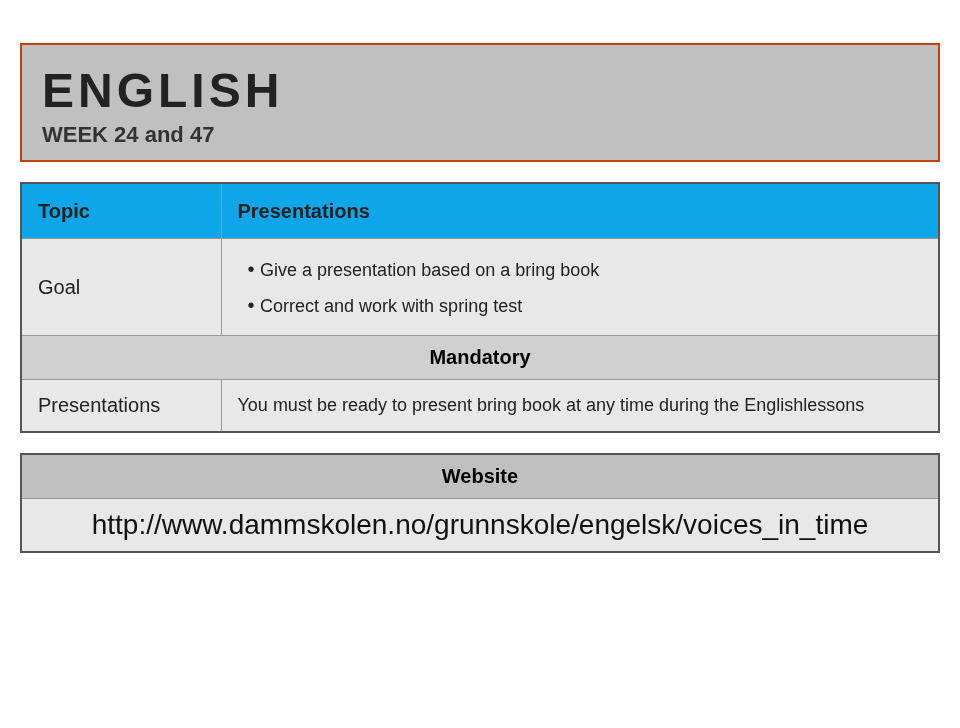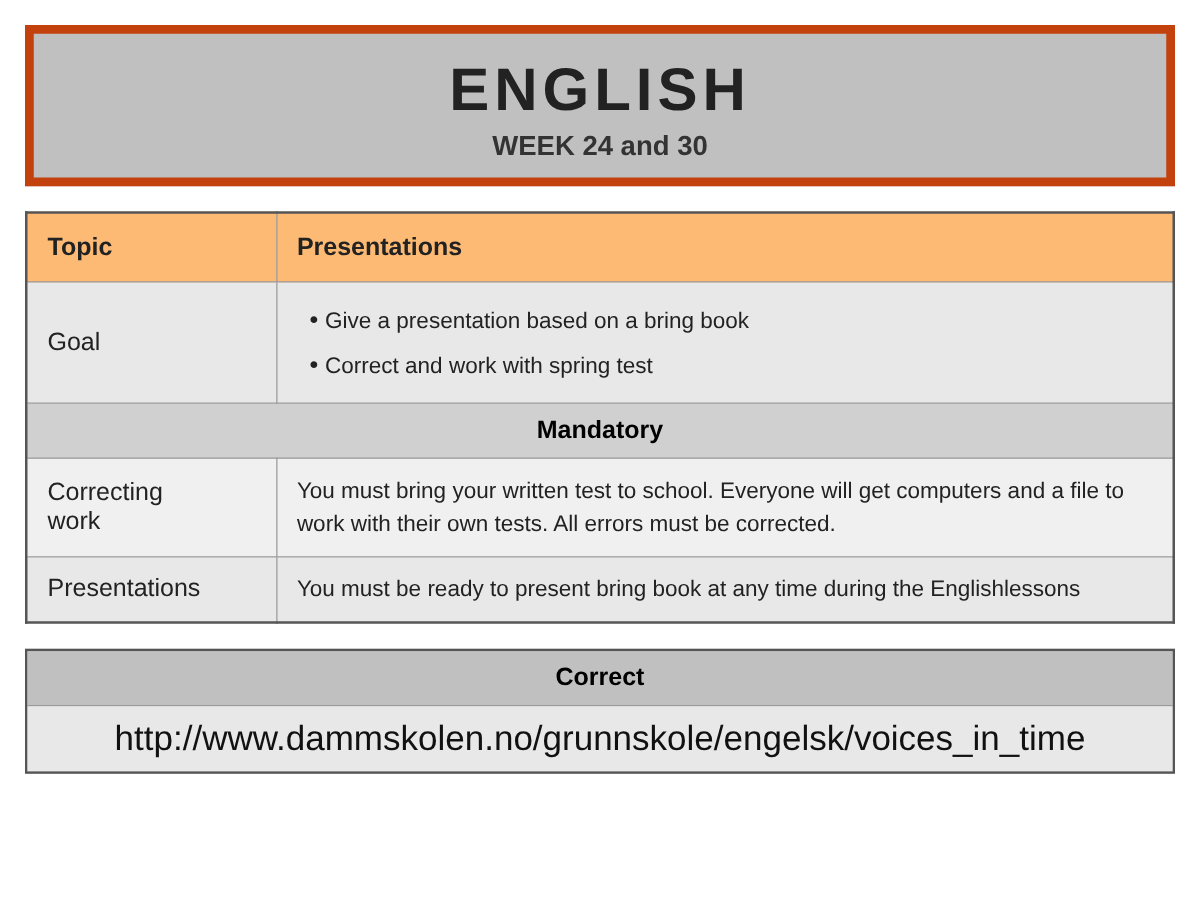--- a/index.html
+++ b/index.html
@@ -21,24 +21,24 @@
 
     .page-wrapper {
       width: 920px;
       display: flex;
       flex-direction: column;
       gap: 20px;
     }
 
     
     .header-box {
-      border: 7px solid #c2410c;
+      border: 2px solid #c2410c;
       background-color: #c0c0c0;
-      text-align: center;
       padding: 18px 20px 12px 20px;
+      margin-top: 23px;
     }
 
     .header-title {
       font-size: 48px;
       font-weight: bold;
       letter-spacing: 4px;
       color: #222222;
       font-family: Arial, Helvetica, sans-serif;
     }
 
@@ -71,21 +71,21 @@
     }
 
     .col-right {
       font-size: 18px;
       color: #222222;
       line-height: 1.5;
     }
 
     
     .topic-row td {
-      background-color: #fdba74;
+      background-color: #0ea5e9;
       font-size: 20px;
       font-weight: bold;
     }
 
     
     .goal-row td {
       background-color: #e8e8e8;
     }
 
     
@@ -146,21 +146,21 @@
       background-color: #e8e8e8;
     }
   </style>
 </head>
 <body>
 
 <div class="page-wrapper">
 
   <div class="header-box">
     <div class="header-title">ENGLISH</div>
-    <div class="header-subtitle">WEEK 24 and 30</div>
+    <div class="header-subtitle">WEEK 24 and 47</div>
   </div>
 
   <table class="content-table">
 
     <tbody>
         <tr class="topic-row">
       <td class="col-left">Topic</td>
       <td class="col-right">Presentations</td>
     </tr>
 
@@ -171,30 +171,26 @@
           <li>Give a presentation based on a bring book</li>
           <li>Correct and work with spring test</li>
         </ul>
       </td>
     </tr>
 
     <tr class="mandatory-row">
       <td colspan="2">Mandatory</td>
     </tr>
 
-    <tr class="correcting-row">
-      <td class="col-left">Correcting<br>work</td>
-      <td class="col-right">You must bring your written test to school. Everyone will get computers and a file to work with their own tests. All errors must be corrected.</td>
-    </tr>
 
     <tr class="presentations-row">
       <td class="col-left">Presentations</td>
       <td class="col-right">You must be ready to present bring book at any time during the Englishlessons</td>
     </tr>
   </tbody>
     </table>
 
   <div class="website-section">
-    <div class="website-header">Correct</div>
+    <div class="website-header">Website</div>
     <div class="website-url">http://www.dammskolen.no/grunnskole/engelsk/voices_in_time</div>
   </div>
 
 </div>
 
 </body></html>

